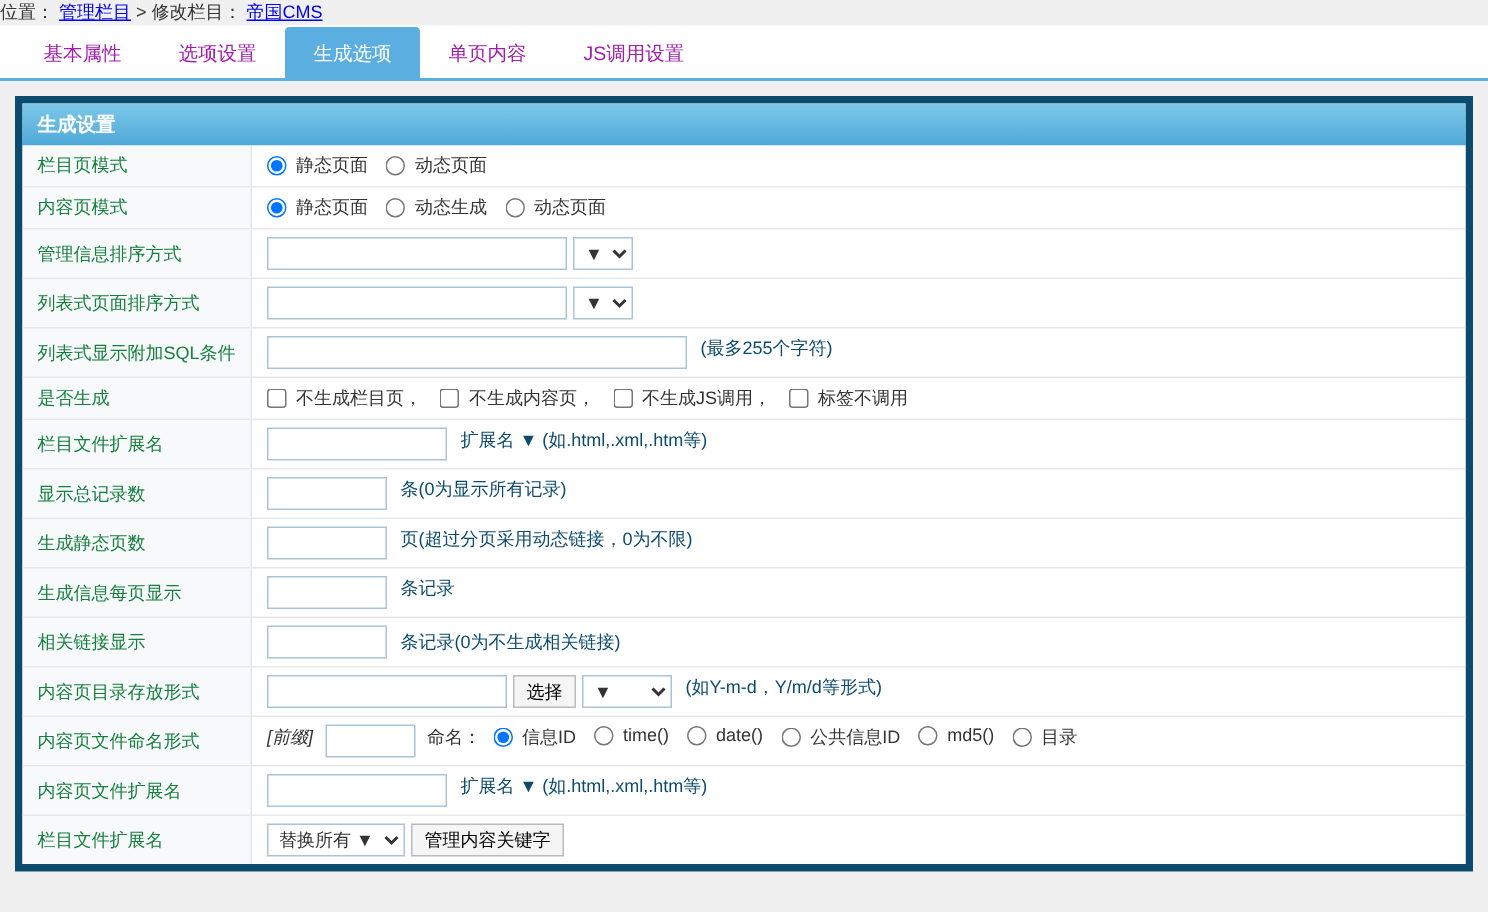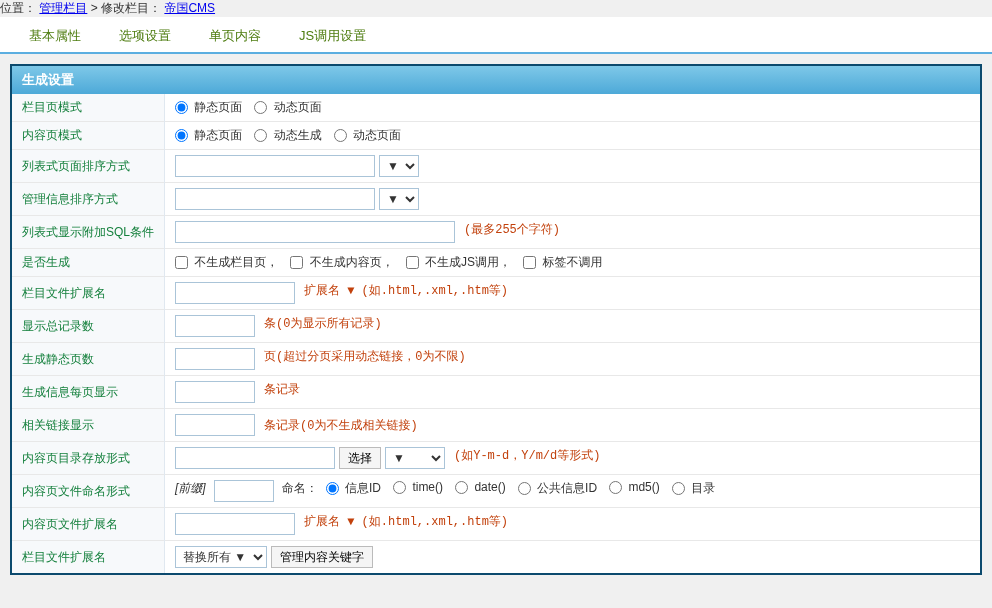--- a/index.html
+++ b/index.html
@@ -1,61 +1,62 @@
 <!DOCTYPE html>
 <html><head>
   <meta charset="utf-8">
   <style>
     * { box-sizing: border-box; margin: 0; padding: 0; }
     body { font-family: "Microsoft YaHei", Arial, sans-serif; font-size: 12px; background: #f0f0f0; color: #333; }
 
     .tabs-bar { display: flex; background: #fff; border-bottom: 2px solid #5baee0; padding: 0 10px; margin-bottom: 0; }
-    .tab-item { padding: 8px 18px; cursor: pointer; font-size: 13px; color: #4d7c0f; border: 1px solid transparent; border-bottom: none; position: relative; top: 1px; }
+    .tab-item { padding: 8px 18px; cursor: pointer; font-size: 13px; color: #a21caf; border: 1px solid transparent; border-bottom: none; position: relative; top: 1px; }
     .tab-item.active { background: #5baee0; color: #fff; border-color: #5baee0; border-radius: 3px 3px 0 0; }
 
     .main-content { padding: 10px; background: #f0f0f0; }
 
-    .section { background: #fff; border: 2px solid #0c4a6e; margin-bottom: 26px; }
+    .section { background: #fff; border: 5px solid #0c4a6e; margin-bottom: 26px; }
     .section-header { background: linear-gradient(to bottom, #7ec8e8, #4da9d8); color: #fff; padding: 5px 10px; font-size: 13px; font-weight: bold; }
 
     .form-table { width: 100%; border-collapse: collapse; }
     .form-table tr { border-bottom: 1px solid #e8e8e8; }
     .form-table tr:last-child { border-bottom: none; }
     .form-table td { padding: 5px 10px; vertical-align: middle; }
     .form-table td:first-child { width: 150px; color: #15803d; background: #f7f9fb; border-right: 1px solid #e0e8f0; font-size: 12px; white-space: nowrap; }
     .form-table td:nth-child(2) { background: #fff; }
 
     input[type="text"] { border: 1px solid #aac4d8; padding: 2px 5px; font-size: 12px; height: 22px; color: #333; outline: none; }
 
     select { border: 1px solid #aac4d8; padding: 2px 3px; font-size: 12px; height: 22px; color: #333; outline: none; background: #fff; }
 
     input[type="radio"] { margin-right: 3px; vertical-align: middle; }
     input[type="checkbox"] { margin-right: 3px; vertical-align: middle; }
 
     label { cursor: pointer; margin-right: 8px; font-size: 12px; vertical-align: middle; }
 
     .row-inline { display: flex; flex-wrap: wrap; gap: 4px; }
 
-    .note { color: #c2410c; font-size: 12px; margin-left: 5px; font-family: Liberation Mono, monospace; }
+    .note { color: #0c4a6e; font-size: 12px; margin-left: 5px; }
     .btn-small { background: #f5f5f5; border: 1px solid #bbb; padding: 2px 8px; font-size: 12px; cursor: pointer; height: 22px; }
   </style>
 </head>
 <body>
 
 <div>
   <span>位置：</span>
   <a href="#">管理栏目</a>
   <span> &gt; </span>
   <span>修改栏目：</span>
   <a href="#">帝国CMS</a>
 </div>
 
 <div class="tabs-bar">
   <div class="tab-item">基本属性</div>
   <div class="tab-item">选项设置</div>
+  <div class="tab-item active">生成选项</div>
   <div class="tab-item">单页内容</div>
   <div class="tab-item">JS调用设置</div>
 </div>
 
 <div class="main-content">
   <div class="section">
     <div class="section-header">生成设置</div>
     <table class="form-table">
       <tbody>
 
@@ -89,33 +90,33 @@
               </label>
               <label>
                 <input type="radio" name="cont_mode" style="">
                 <span>动态页面</span>
               </label>
             </div>
           </td>
         </tr>
 
         <tr>
-          <td>列表式页面排序方式</td>
+          <td>管理信息排序方式</td>
           <td>
             <div class="row-inline">
               <input type="text" style="width: 200px;">
               <select>
                 <option>▼</option>
               </select>
             </div>
           </td>
         </tr>
 
         <tr>
-          <td>管理信息排序方式</td>
+          <td>列表式页面排序方式</td>
           <td>
             <div class="row-inline">
               <input type="text" style="width: 200px;">
               <select>
                 <option>▼</option>
               </select>
             </div>
           </td>
         </tr>
 

